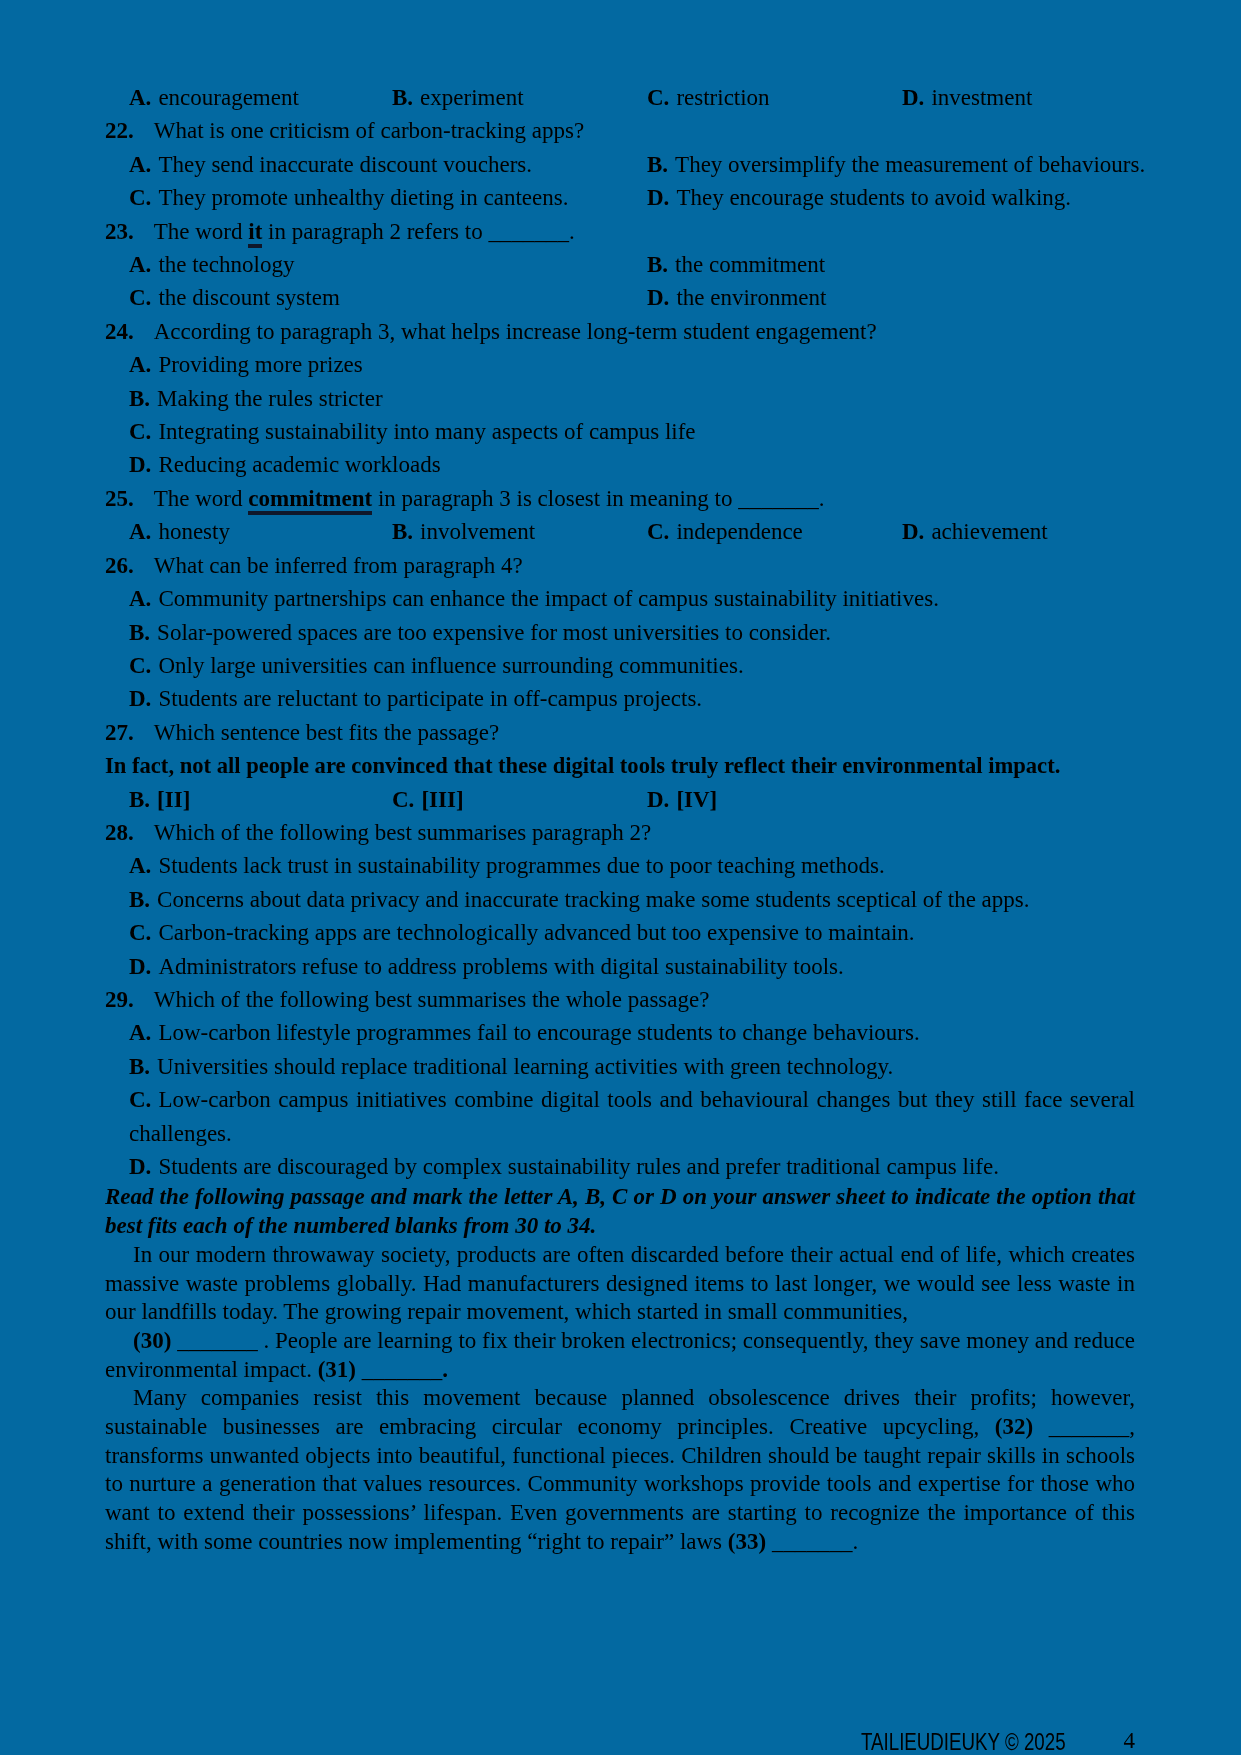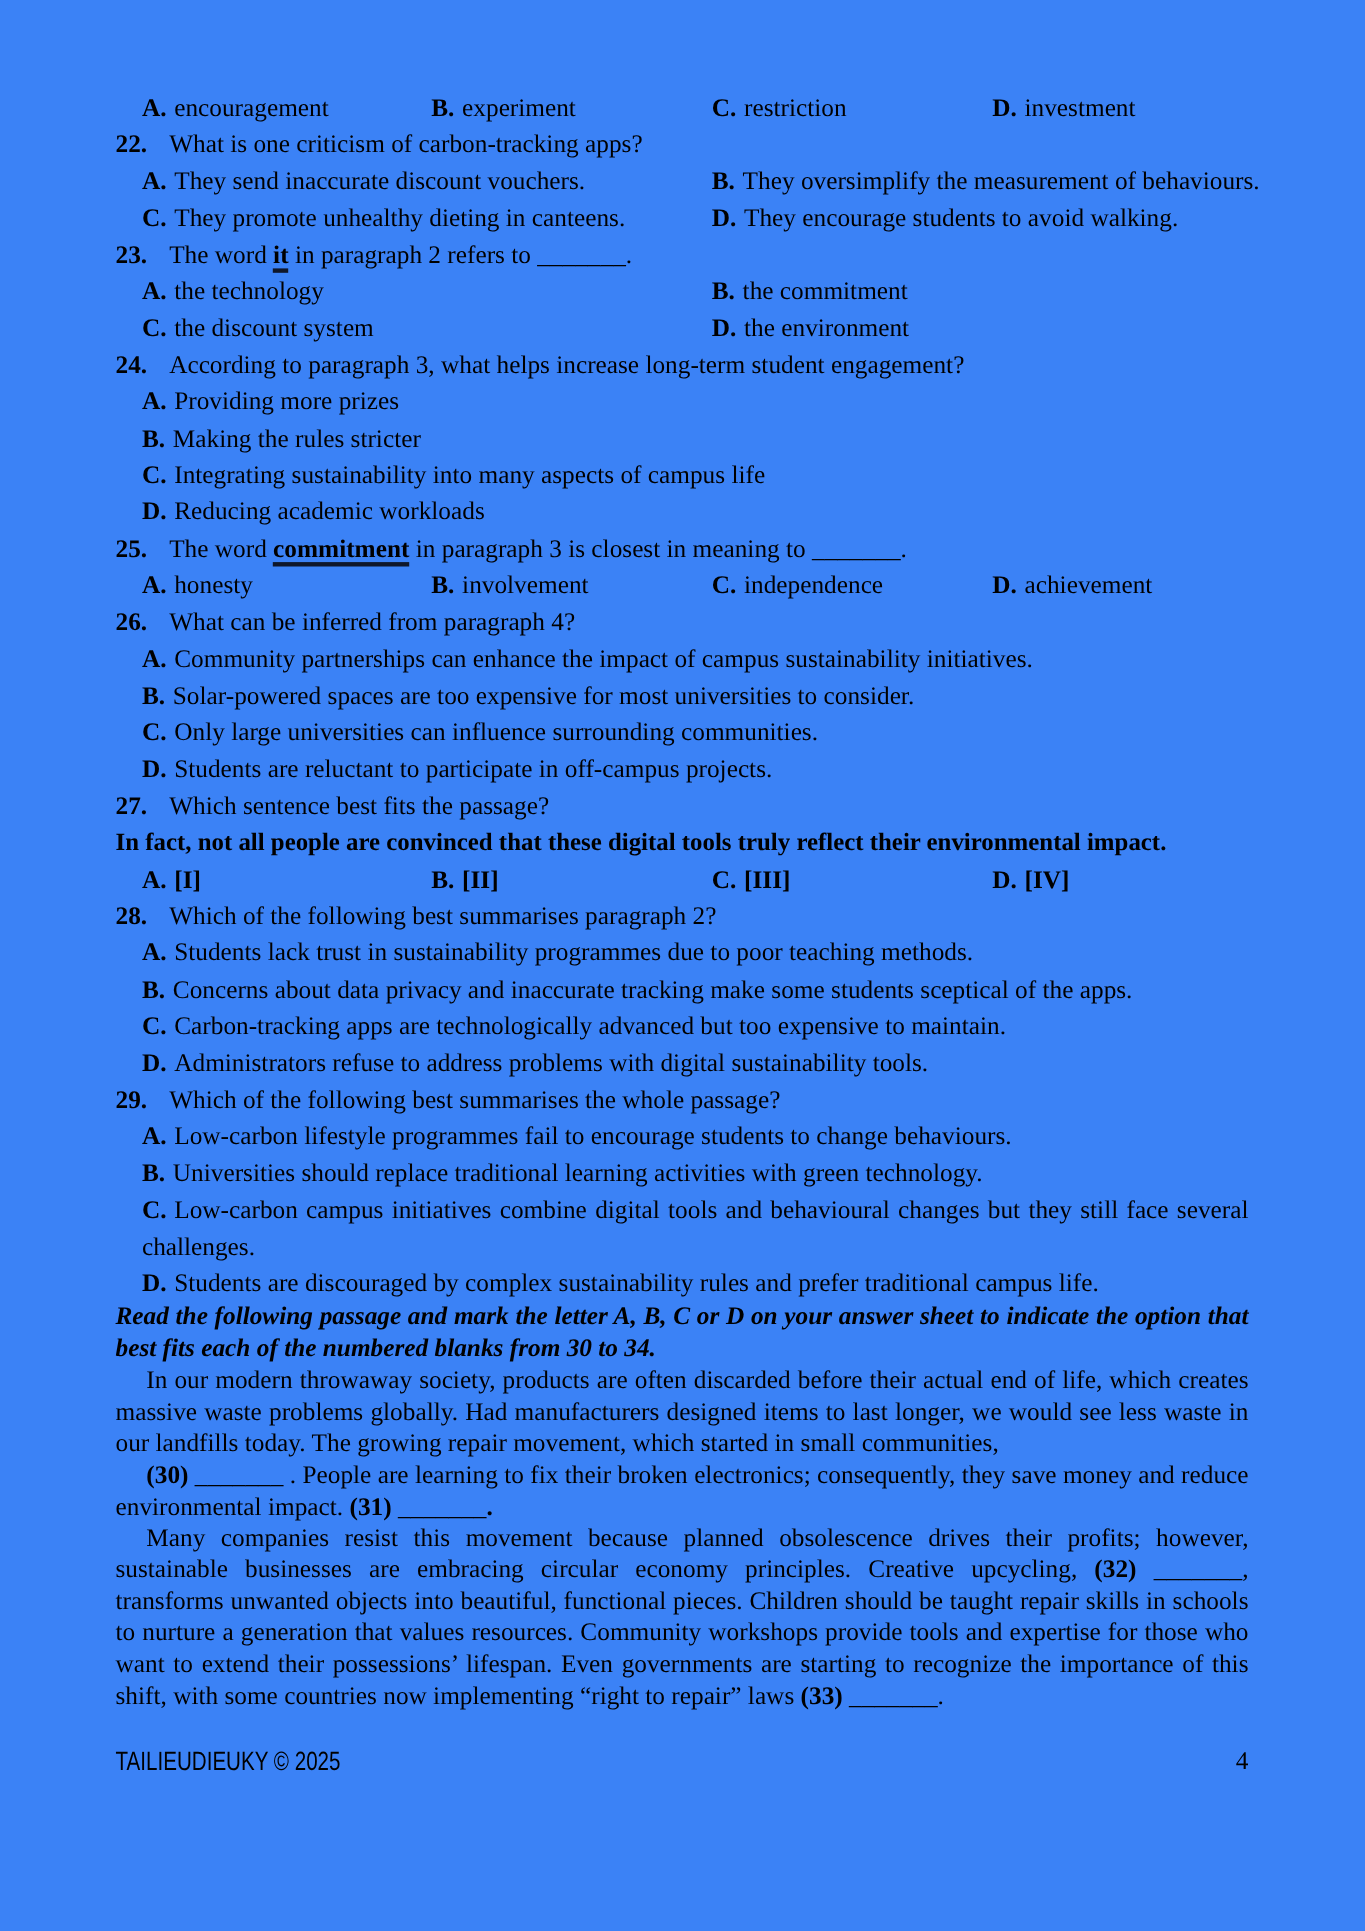--- a/index.html
+++ b/index.html
@@ -1,19 +1,19 @@
 <!DOCTYPE html>
 <html><head>
 <meta charset="utf-8">
 <style>
   html,body{margin:0;padding:0;background:#e8e8e8;}
   .page{
     position:relative;
     width:1241px;height:1755px;
-    background:#3b82f6;
+    background:#0369a1;
     font-family:"Liberation Serif", serif;
     font-size:23px;color:#000;
     overflow:hidden;
   }
   .content{position:absolute;left:105px;right:106px;top:81px;}
   
   .qsec{line-height:33.4px;}
   
   .psec{line-height:28.7px;}
 
@@ -30,22 +30,22 @@
   .stack .opt.wrap{white-space:normal;text-align:justify;}
 
   .insert{font-weight:bold;text-align:left;font-size:22.6px;}
   .boldopts .ot{font-weight:bold;}
 
   .instr{font-weight:bold;font-style:italic;text-align:justify;}
   .para{text-align:justify;text-indent:28px;}
   .b{font-weight:bold;}
 
   .footer{
-    position:absolute;left:105px;right:106px;top:1588px;
-    display:flex;justify-content:space-between;align-items:flex-start;
+    position:absolute;left:105px;right:106px;top:1728px;
+    display:flex;justify-content:flex-end;align-items:flex-start;
   }
   .brand{
     font-family:"Liberation Sans", sans-serif;
     font-size:24px;
     transform:scaleX(0.78);
     transform-origin:left center;
     white-space:nowrap;
   }
   .pagenum{font-family:"Liberation Serif", serif;font-size:23px;}
 </style>
@@ -111,21 +111,20 @@
           <div class="opt"><b class="ol">B.</b><span class="ot">Solar-powered spaces are too expensive for most universities to consider.</span></div>
           <div class="opt"><b class="ol">C.</b><span class="ot">Only large universities can influence surrounding communities.</span></div>
           <div class="opt"><b class="ol">D.</b><span class="ot">Students are reluctant to participate in off-campus projects.</span></div>
         </div>
       </div>
 
       <div>
         <div class="stem"><b class="qn">27.</b><span>Which sentence best fits the passage?</span></div>
         <div class="insert">In fact, not all people are convinced that these digital tools truly reflect their environmental impact.</div>
         <div class="opts row4 boldopts">
-          <div class="opt"><b class="ol">A.</b><span class="ot">[I]</span></div>
           <div class="opt"><b class="ol">B.</b><span class="ot">[II]</span></div>
           <div class="opt"><b class="ol">C.</b><span class="ot">[III]</span></div>
           <div class="opt"><b class="ol">D.</b><span class="ot">[IV]</span></div>
         </div>
       </div>
 
       <div>
         <div class="stem"><b class="qn">28.</b><span>Which of the following best summarises paragraph 2?</span></div>
         <div class="opts stack">
           <div class="opt"><b class="ol">A.</b><span class="ot">Students lack trust in sustainability programmes due to poor teaching methods.</span></div>

